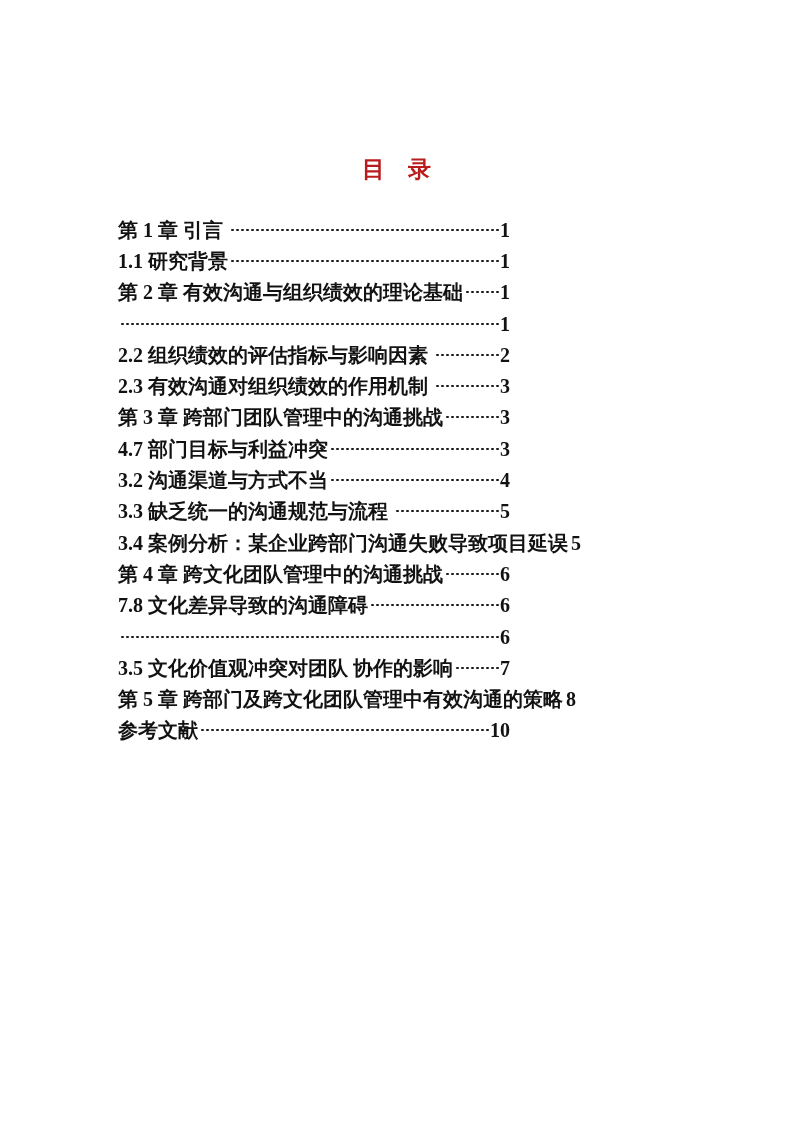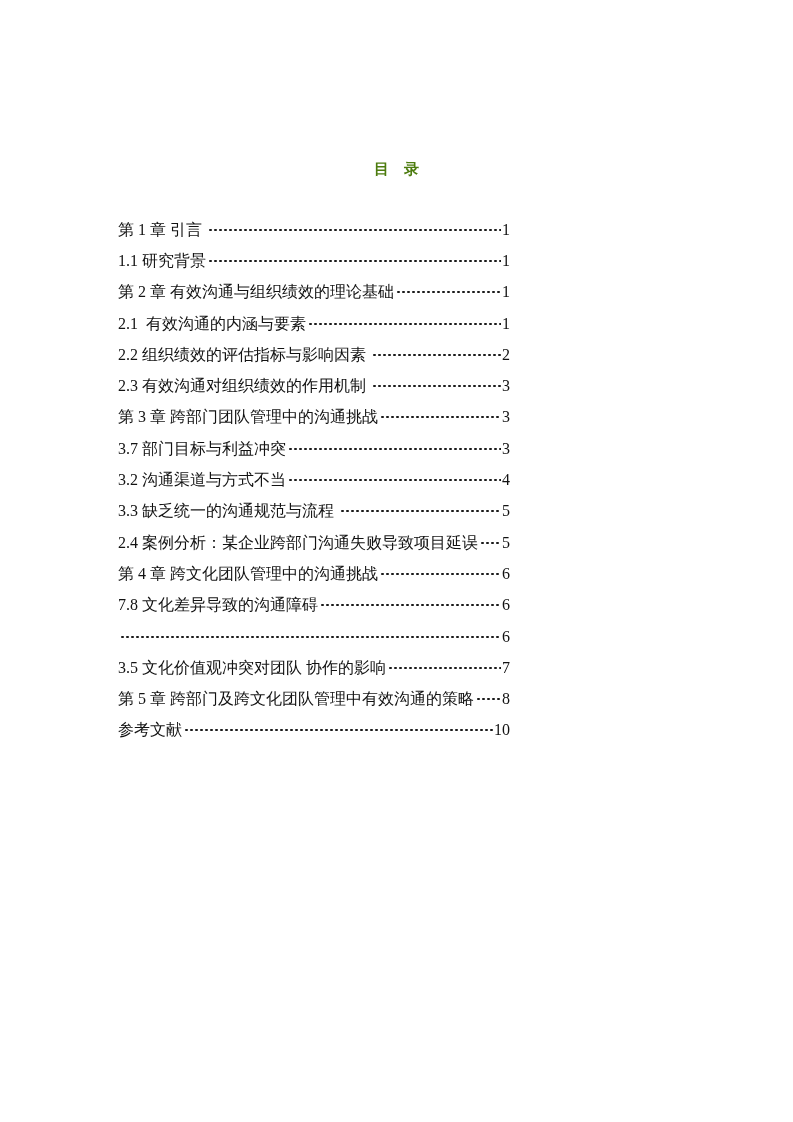--- a/index.html
+++ b/index.html
@@ -23,39 +23,40 @@
     height: 1122px;
     background: #ffffff;
   }
   .toc-title {
     position: absolute;
     top: 155px;
     left: 0;
     width: 100%;
     text-align: center;
     margin: 0;
-    font-size: 15px;
+    font-size: 23px;
     line-height: 28px;
     font-weight: bold;
-    color: #4d7c0f;
+    color: #b91c1c;
     font-family: "Liberation Sans", "DejaVu Sans", sans-serif;
   }
   .toc {
     position: absolute;
     left: 118px;
     top: 214px;
     width: 392px;
   }
   .toc-row {
     height: 31.3px;
     display: flex;
     align-items: center;
-    font-size: 16px;
+    font-size: 20px;
     line-height: 20px;
     color: #121212;
+    font-weight: bold;
   }
   .toc-label {
     flex: 0 0 auto;
     white-space: pre;
   }
   .toc-dots {
     flex: 1 1 auto;
     align-self: center;
     height: 16px;
     margin: 0 1px 0 2px;
@@ -87,21 +88,20 @@
     <span class="toc-page">1</span>
   </div>
 
   <div class="toc-row">
     <span class="toc-label">第 2 章 有效沟通与组织绩效的理论基础</span>
     <span class="toc-dots"></span>
     <span class="toc-page">1</span>
   </div>
 
   <div class="toc-row">
-    <span class="toc-label">2.1  有效沟通的内涵与要素</span>
     <span class="toc-dots"></span>
     <span class="toc-page">1</span>
   </div>
 
   <div class="toc-row">
     <span class="toc-label">2.2 组织绩效的评估指标与影响因素 </span>
     <span class="toc-dots"></span>
     <span class="toc-page">2</span>
   </div>
 
@@ -111,39 +111,39 @@
     <span class="toc-page">3</span>
   </div>
 
   <div class="toc-row">
     <span class="toc-label">第 3 章 跨部门团队管理中的沟通挑战</span>
     <span class="toc-dots"></span>
     <span class="toc-page">3</span>
   </div>
 
   <div class="toc-row">
-    <span class="toc-label">3.7 部门目标与利益冲突</span>
+    <span class="toc-label">4.7 部门目标与利益冲突</span>
     <span class="toc-dots"></span>
     <span class="toc-page">3</span>
   </div>
 
   <div class="toc-row">
     <span class="toc-label">3.2 沟通渠道与方式不当</span>
     <span class="toc-dots"></span>
     <span class="toc-page">4</span>
   </div>
 
   <div class="toc-row">
     <span class="toc-label">3.3 缺乏统一的沟通规范与流程 </span>
     <span class="toc-dots"></span>
     <span class="toc-page">5</span>
   </div>
 
   <div class="toc-row">
-    <span class="toc-label">2.4 案例分析：某企业跨部门沟通失败导致项目延误</span>
+    <span class="toc-label">3.4 案例分析：某企业跨部门沟通失败导致项目延误</span>
     <span class="toc-dots"></span>
     <span class="toc-page">5</span>
   </div>
 
   <div class="toc-row">
     <span class="toc-label">第 4 章 跨文化团队管理中的沟通挑战</span>
     <span class="toc-dots"></span>
     <span class="toc-page">6</span>
   </div>
 

